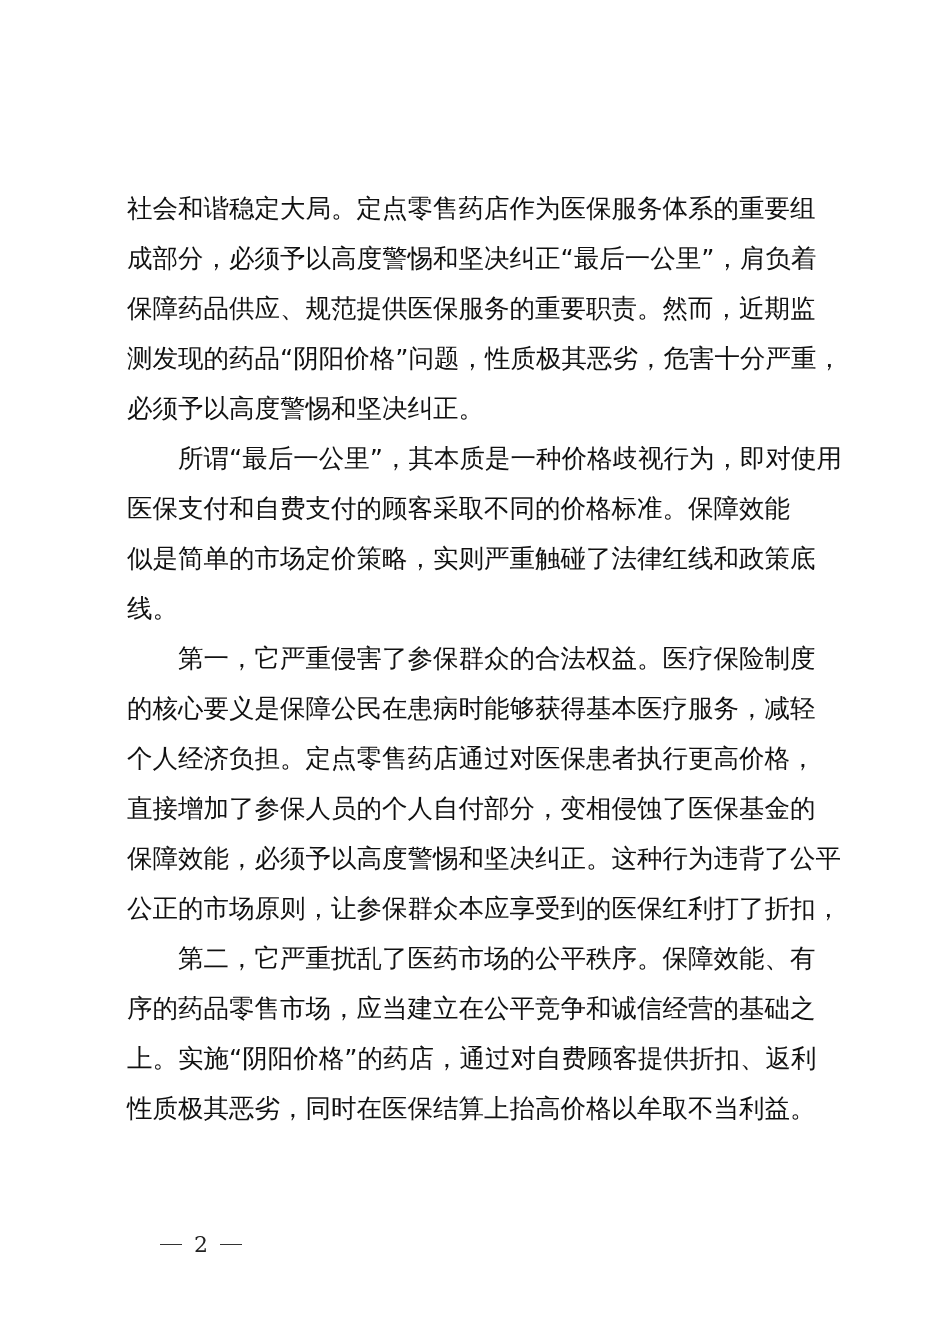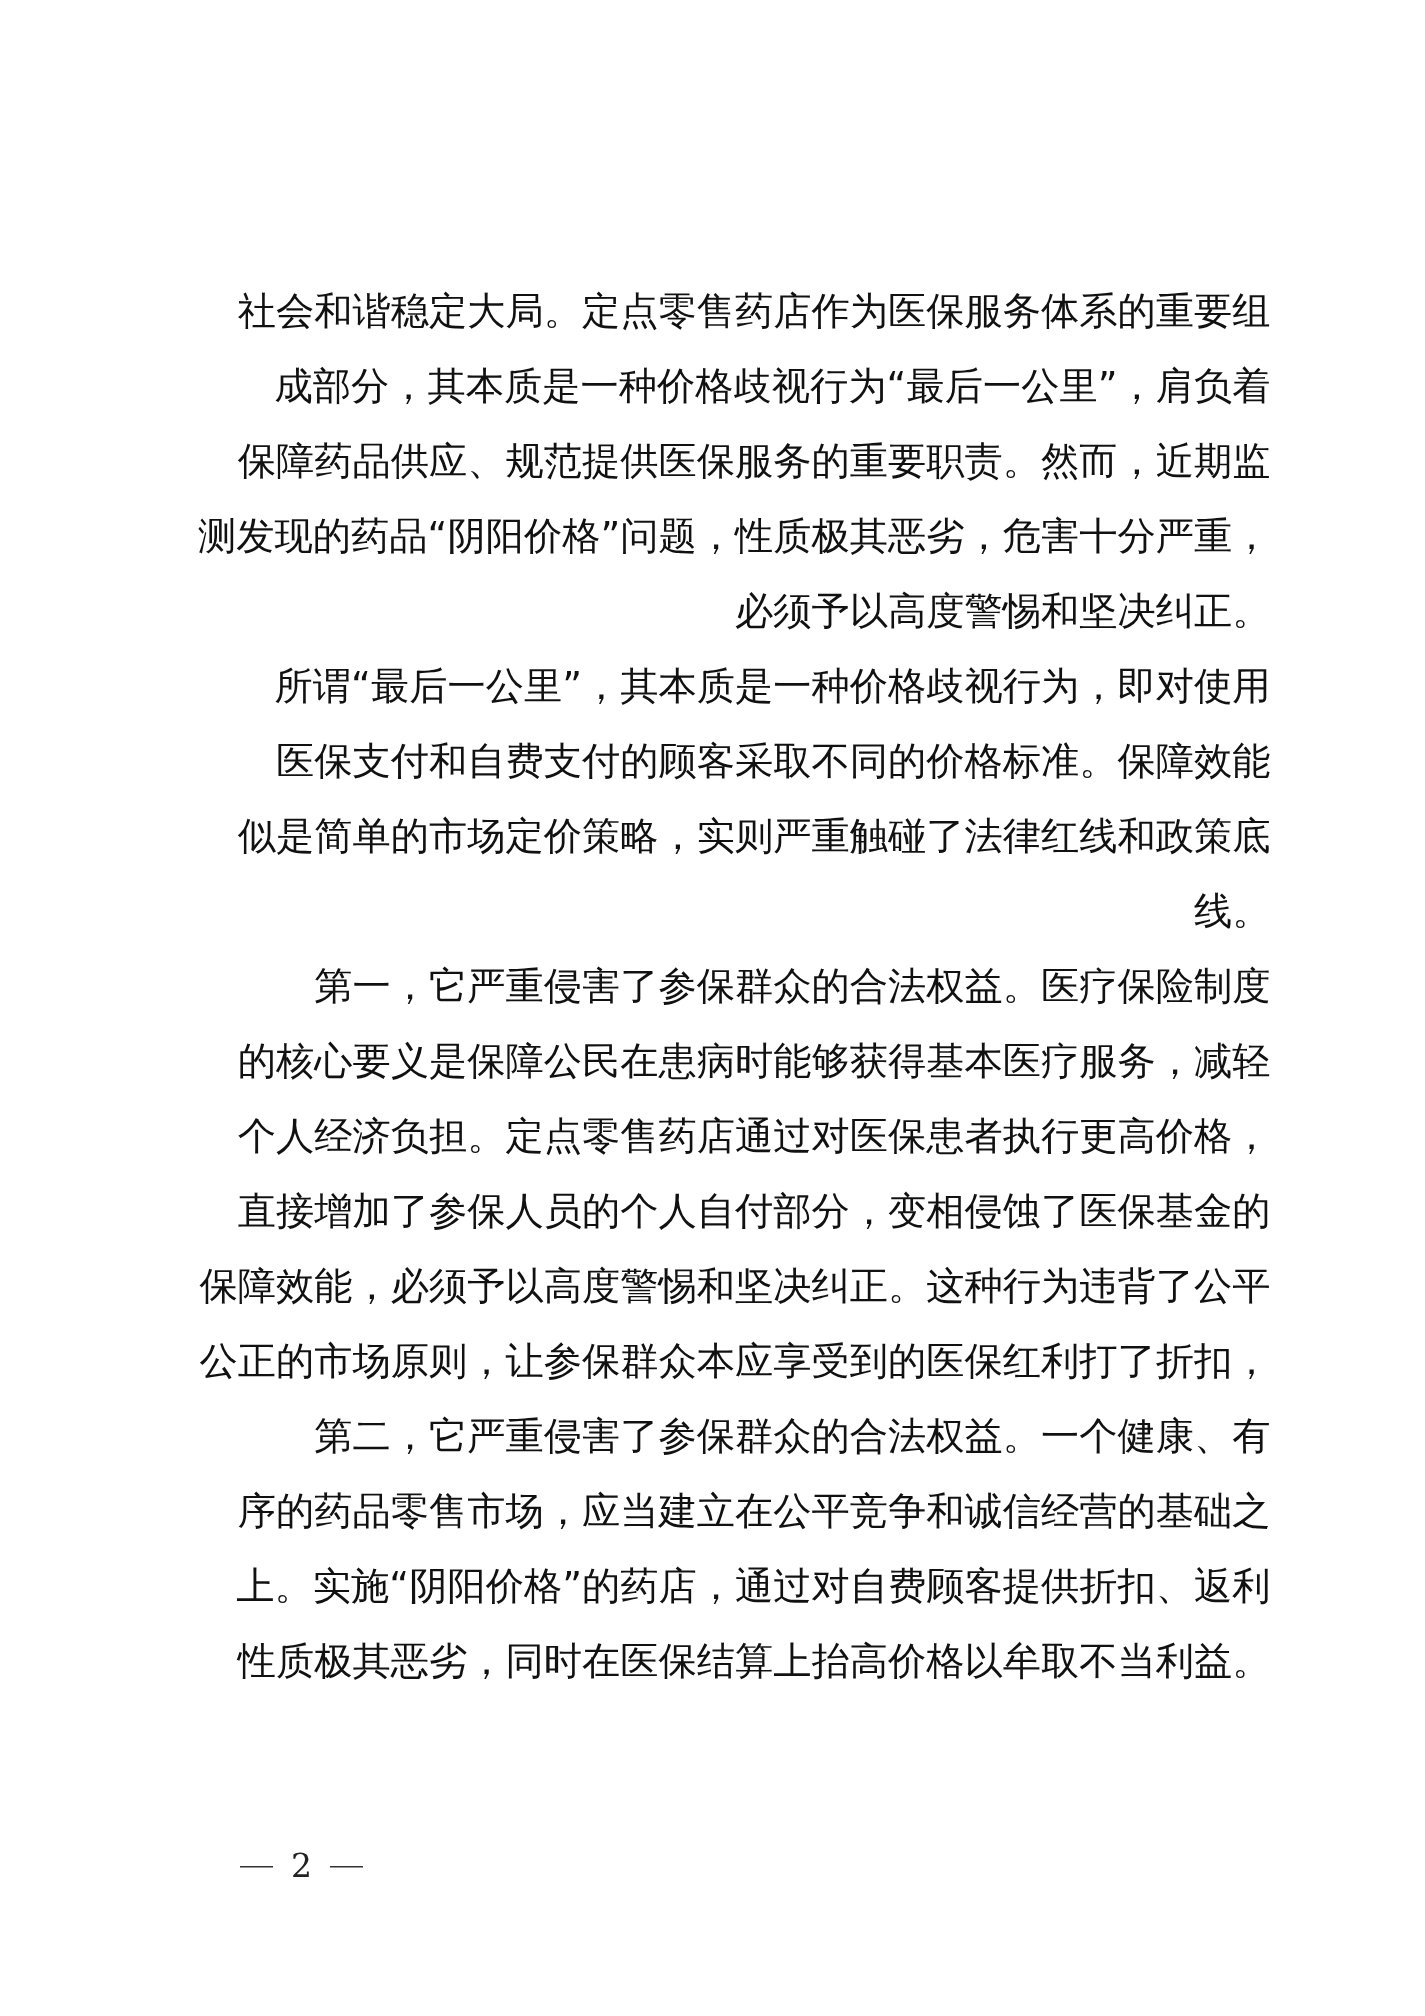--- a/index.html
+++ b/index.html
@@ -1,20 +1,20 @@
 <!DOCTYPE html>
 <html><head>
 <meta charset="utf-8">
 <style>
   html, body { margin: 0; padding: 0; }
   body {
     width: 950px; height: 1344px; background: #ffffff; position: relative; overflow: hidden;
     font-family: "DejaVu Sans", "Liberation Sans", sans-serif; color: #111;
   }
-  .page { position: absolute; left: 0; top: 0; width: 950px; height: 1051px; text-align: right; }
+  .page { position: absolute; left: 0; top: 0; width: 950px; height: 1051px; }
   .content { position: absolute; left: 127px; top: 183px; width: 720px; }
   .line {
     height: 50px; line-height: 50px; font-size: 25.5px; white-space: nowrap;
     letter-spacing: 0px; overflow: visible;
   }
   .indent { padding-left: 51px; }
   .footer {
     position: absolute; left: 160px; top: 1232px;
     font-family: "DejaVu Serif", "Liberation Serif", serif; font-size: 22px; color: #222;
     display: flex; align-items: center; gap: 12px;
@@ -22,21 +22,21 @@
   .dash { display: inline-block; width: 22px; height: 1px; background: #333; }
 </style>
 </head>
 <body>
 
 <div class="page">
   <div class="content">
 
     <div>
       <div class="line">社会和谐稳定大局。定点零售药店作为医保服务体系的重要组</div>
-      <div class="line">成部分，其本质是一种价格歧视行为“最后一公里”，肩负着</div>
+      <div class="line">成部分，必须予以高度警惕和坚决纠正“最后一公里”，肩负着</div>
       <div class="line">保障药品供应、规范提供医保服务的重要职责。然而，近期监</div>
       <div class="line">测发现的药品“阴阳价格”问题，性质极其恶劣，危害十分严重，</div>
       <div class="line">必须予以高度警惕和坚决纠正。</div>
     </div>
 
     <div>
       <div class="line indent">所谓“最后一公里”，其本质是一种价格歧视行为，即对使用</div>
       <div class="line">医保支付和自费支付的顾客采取不同的价格标准。保障效能</div>
       <div class="line">似是简单的市场定价策略，实则严重触碰了法律红线和政策底</div>
       <div class="line">线。</div>
@@ -45,21 +45,21 @@
     <div>
       <div class="line indent">第一，它严重侵害了参保群众的合法权益。医疗保险制度</div>
       <div class="line">的核心要义是保障公民在患病时能够获得基本医疗服务，减轻</div>
       <div class="line">个人经济负担。定点零售药店通过对医保患者执行更高价格，</div>
       <div class="line">直接增加了参保人员的个人自付部分，变相侵蚀了医保基金的</div>
       <div class="line">保障效能，必须予以高度警惕和坚决纠正。这种行为违背了公平</div>
       <div class="line">公正的市场原则，让参保群众本应享受到的医保红利打了折扣，</div>
     </div>
 
     <div>
-      <div class="line indent">第二，它严重侵害了参保群众的合法权益。一个健康、有</div>
+      <div class="line indent">第二，它严重扰乱了医药市场的公平秩序。保障效能、有</div>
       <div class="line">序的药品零售市场，应当建立在公平竞争和诚信经营的基础之</div>
       <div class="line">上。实施“阴阳价格”的药店，通过对自费顾客提供折扣、返利</div>
       <div class="line">性质极其恶劣，同时在医保结算上抬高价格以牟取不当利益。</div>
     </div>
   </div>
 
   <div class="footer">
     <span class="dash"></span>
     <span>2</span>
     <span class="dash"></span>

